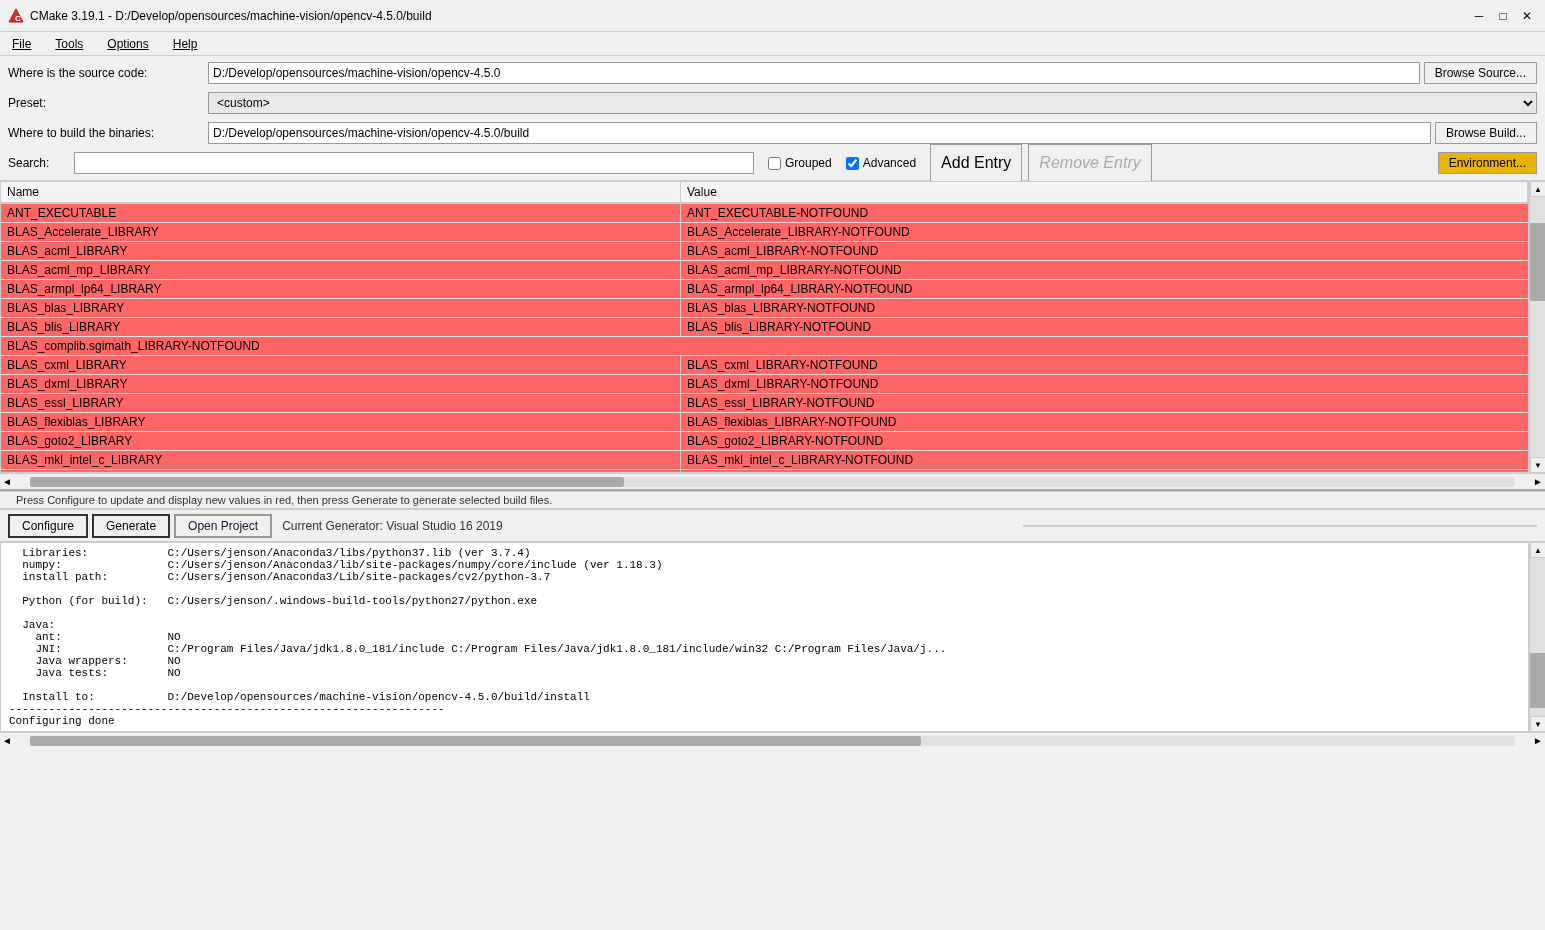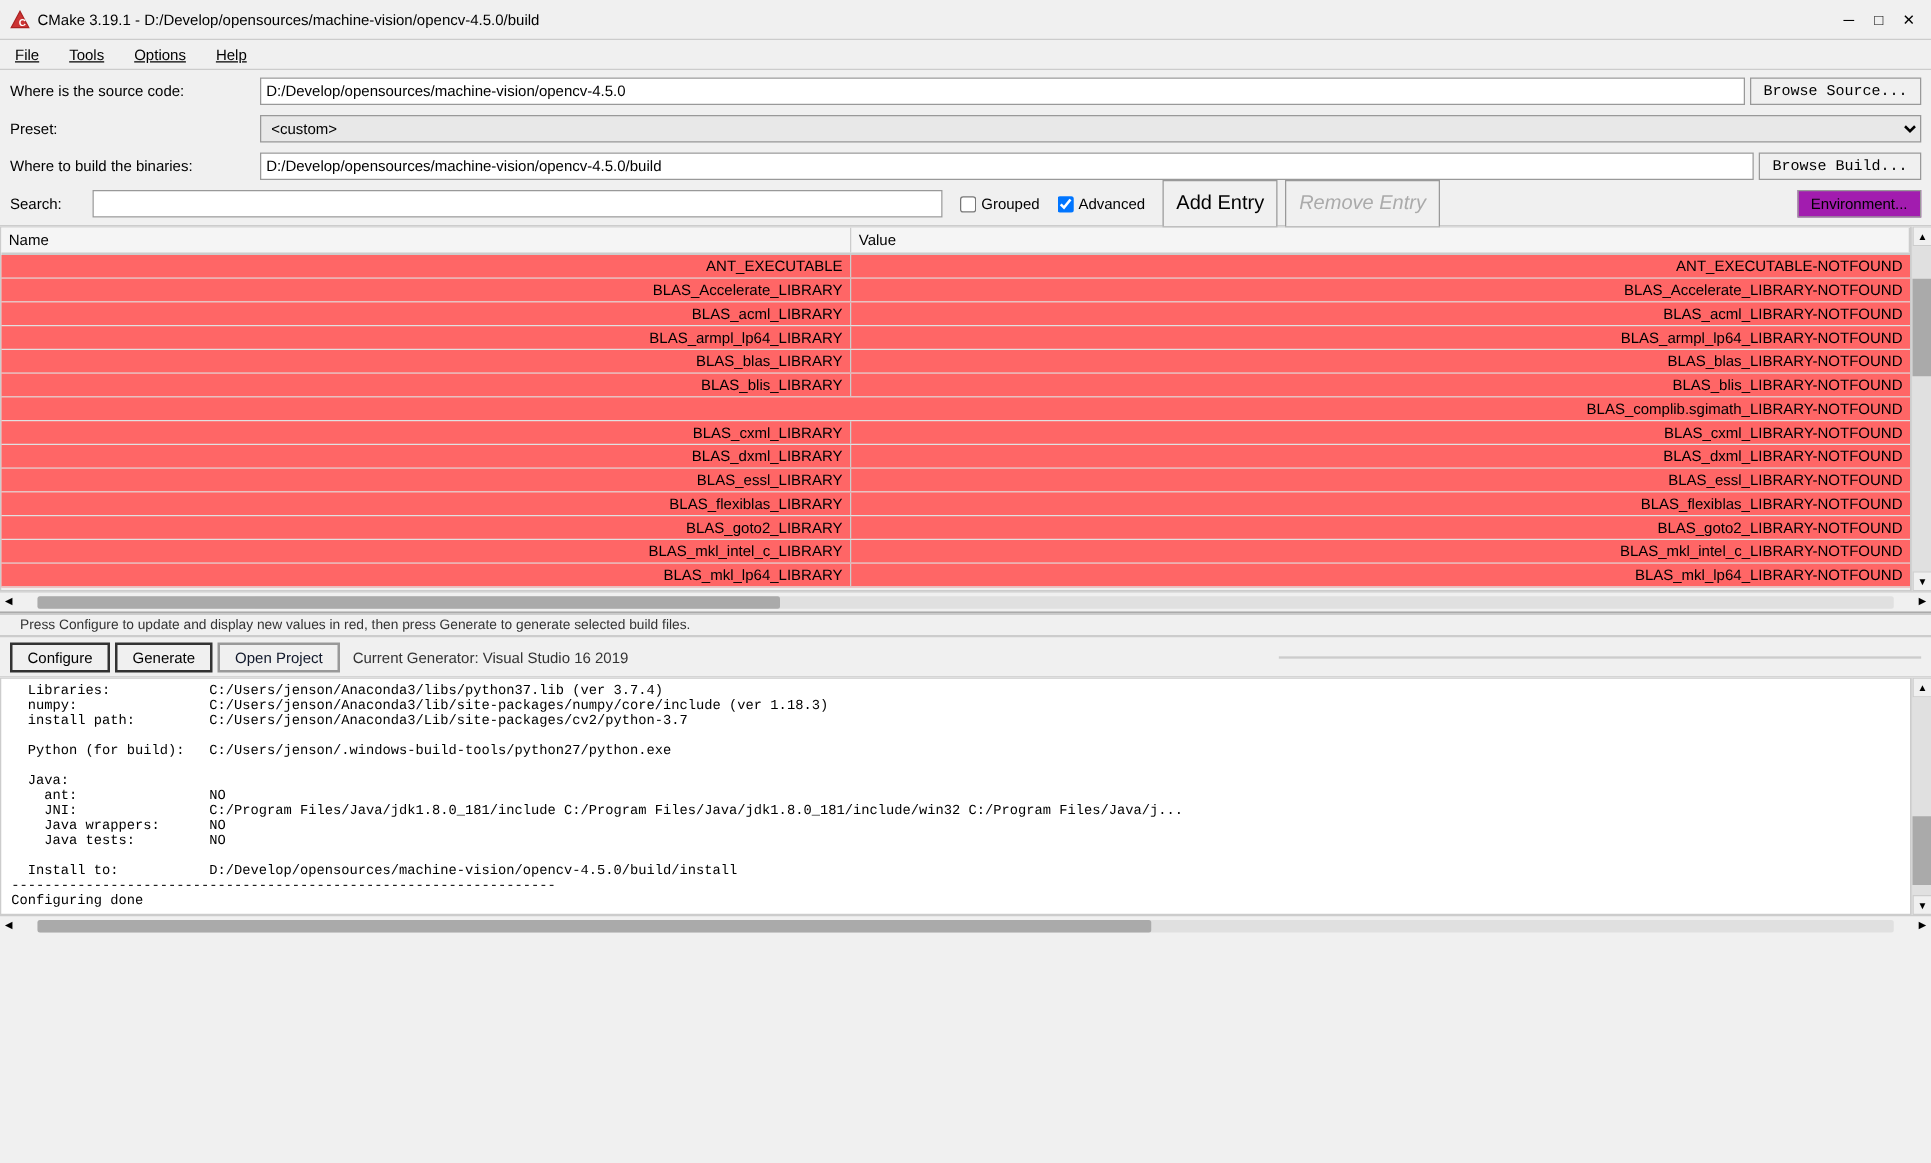--- a/index.html
+++ b/index.html
@@ -84,21 +84,20 @@
     }
     .toolbar-btn {
       margin-left: 4px;
       height: 22px;
       padding: 0 10px;
       border: 1px solid #999;
       background: #f0f0f0;
       font-size: 12px;
       cursor: pointer;
       white-space: nowrap;
-      font-family: Liberation Mono, monospace;
     }
     .toolbar-select {
       flex: 1;
       height: 22px;
       border: 1px solid #999;
       font-size: 12px;
       background: #e8e8e8;
       padding: 0 4px;
       cursor: pointer;
     }
@@ -132,21 +131,21 @@
       background: #f0f0f0;
       font-size: 16px;
       cursor: pointer;
     }
     .action-btn:disabled { color: #aaa; cursor: default; font-style: italic; }
     .env-btn {
       margin-left: auto;
       height: 22px;
       padding: 0 10px;
       border: 1px solid #999;
-      background: #a21caf;
+      background: #eab308;
       font-size: 12px;
       cursor: pointer;
     }
 
     .table-container {
       flex: 0 0 290px;
       overflow-y: auto;
       overflow-x: auto;
       border: 1px solid #ccc;
       margin: 0;
@@ -167,21 +166,20 @@
       border-right: 1px solid #ccc;
     }
     .col-name { width: 680px; flex-shrink: 0; }
     .col-value { flex: 1; }
     .table-row {
       display: flex;
       border-bottom: 1px solid #e0e0e0;
     }
     .table-row.red {
       background: #f66;
-      text-align: right;
     }
     .table-cell {
       padding: 2px 6px;
       font-size: 12px;
       overflow: hidden;
       white-space: nowrap;
     }
     .table-cell.name { width: 680px; flex-shrink: 0; border-right: 1px solid #ccc; }
     .table-cell.value { flex: 1; }
 
@@ -408,20 +406,24 @@
   </div>
           <div class="table-row red">
     <div class="table-cell name">BLAS_Accelerate_LIBRARY</div>
     <div class="table-cell value">BLAS_Accelerate_LIBRARY-NOTFOUND</div>
   </div>
           <div class="table-row red">
     <div class="table-cell name">BLAS_acml_LIBRARY</div>
     <div class="table-cell value">BLAS_acml_LIBRARY-NOTFOUND</div>
   </div>
           <div class="table-row red">
+    <div class="table-cell name">BLAS_acml_mp_LIBRARY</div>
+    <div class="table-cell value">BLAS_acml_mp_LIBRARY-NOTFOUND</div>
+  </div>
+          <div class="table-row red">
     <div class="table-cell name">BLAS_armpl_lp64_LIBRARY</div>
     <div class="table-cell value">BLAS_armpl_lp64_LIBRARY-NOTFOUND</div>
   </div>
           <div class="table-row red">
     <div class="table-cell name">BLAS_blas_LIBRARY</div>
     <div class="table-cell value">BLAS_blas_LIBRARY-NOTFOUND</div>
   </div>
           <div class="table-row red">
     <div class="table-cell name">BLAS_blis_LIBRARY</div>
     <div class="table-cell value">BLAS_blis_LIBRARY-NOTFOUND</div>

